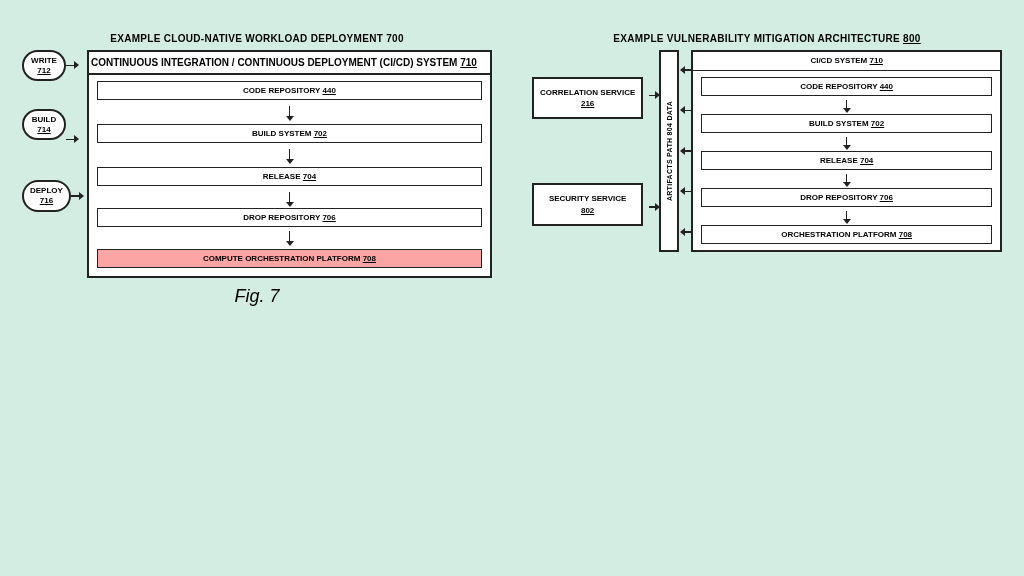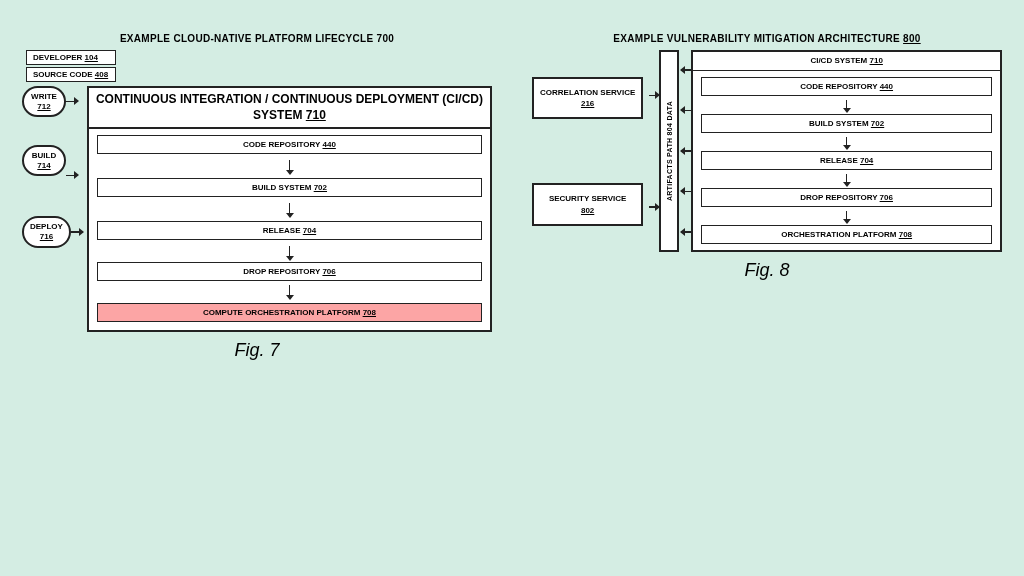--- a/index.html
+++ b/index.html
@@ -75,23 +75,22 @@
     .action-pill .num { text-decoration: underline; }
     .cicd-block {
       border: 2px solid #222;
       background: #fff;
       flex: 1;
       display: flex;
       flex-direction: column;
       position: relative;
     }
     .cicd-header {
-      font-size: 12px;
-      font-weight: bold;
-      text-align: center;
+      font-size: 10px;
+      font-weight: bold;
       border-bottom: 2px solid #222;
       padding: 4px 2px;
       line-height: 1.3;
     }
     .cicd-header .num { text-decoration: underline; }
     .cicd-inner {
       padding: 6px 8px;
       display: flex;
       flex-direction: column;
       gap: 6px;
@@ -273,31 +272,23 @@
       text-align: center;
     }
   </style>
 </head>
 <body>
 
 <div class="main-container">
 
   <div class="fig7">
     <div class="fig7-title">
-      <span>EXAMPLE CLOUD-NATIVE PLATFORM LIFECYCLE</span> <span class="num">700</span>
+      <span>EXAMPLE CLOUD-NATIVE WORKLOAD DEPLOYMENT</span> <span class="num">700</span>
     </div>
 
-    <div class="dev-boxes">
-      <div class="small-box">
-        <span>DEVELOPER</span> <span class="num">104</span>
-      </div>
-      <div class="small-box">
-        <span>SOURCE CODE</span> <span class="num">408</span>
-      </div>
-    </div>
 
     <div class="fig7-body">
 
       <div class="fig7-left-col">
 
         <div style="display:flex;align-items:center;gap:0;margin-bottom:28px;">
           <div class="action-pill">
             <div>WRITE</div>
             <div class="num">712</div>
           </div>
@@ -461,16 +452,15 @@
               <div class="f8-arrow-inner"></div>
             </div>
 
           <div class="f8-inner-box">
             <span>ORCHESTRATION PLATFORM</span> <span class="num">708</span>
           </div>
         </div>
       </div>
     </div>
 
-    <div class="fig-label">Fig. 8</div>
   </div>
 
 </div>
 
 </body></html>

